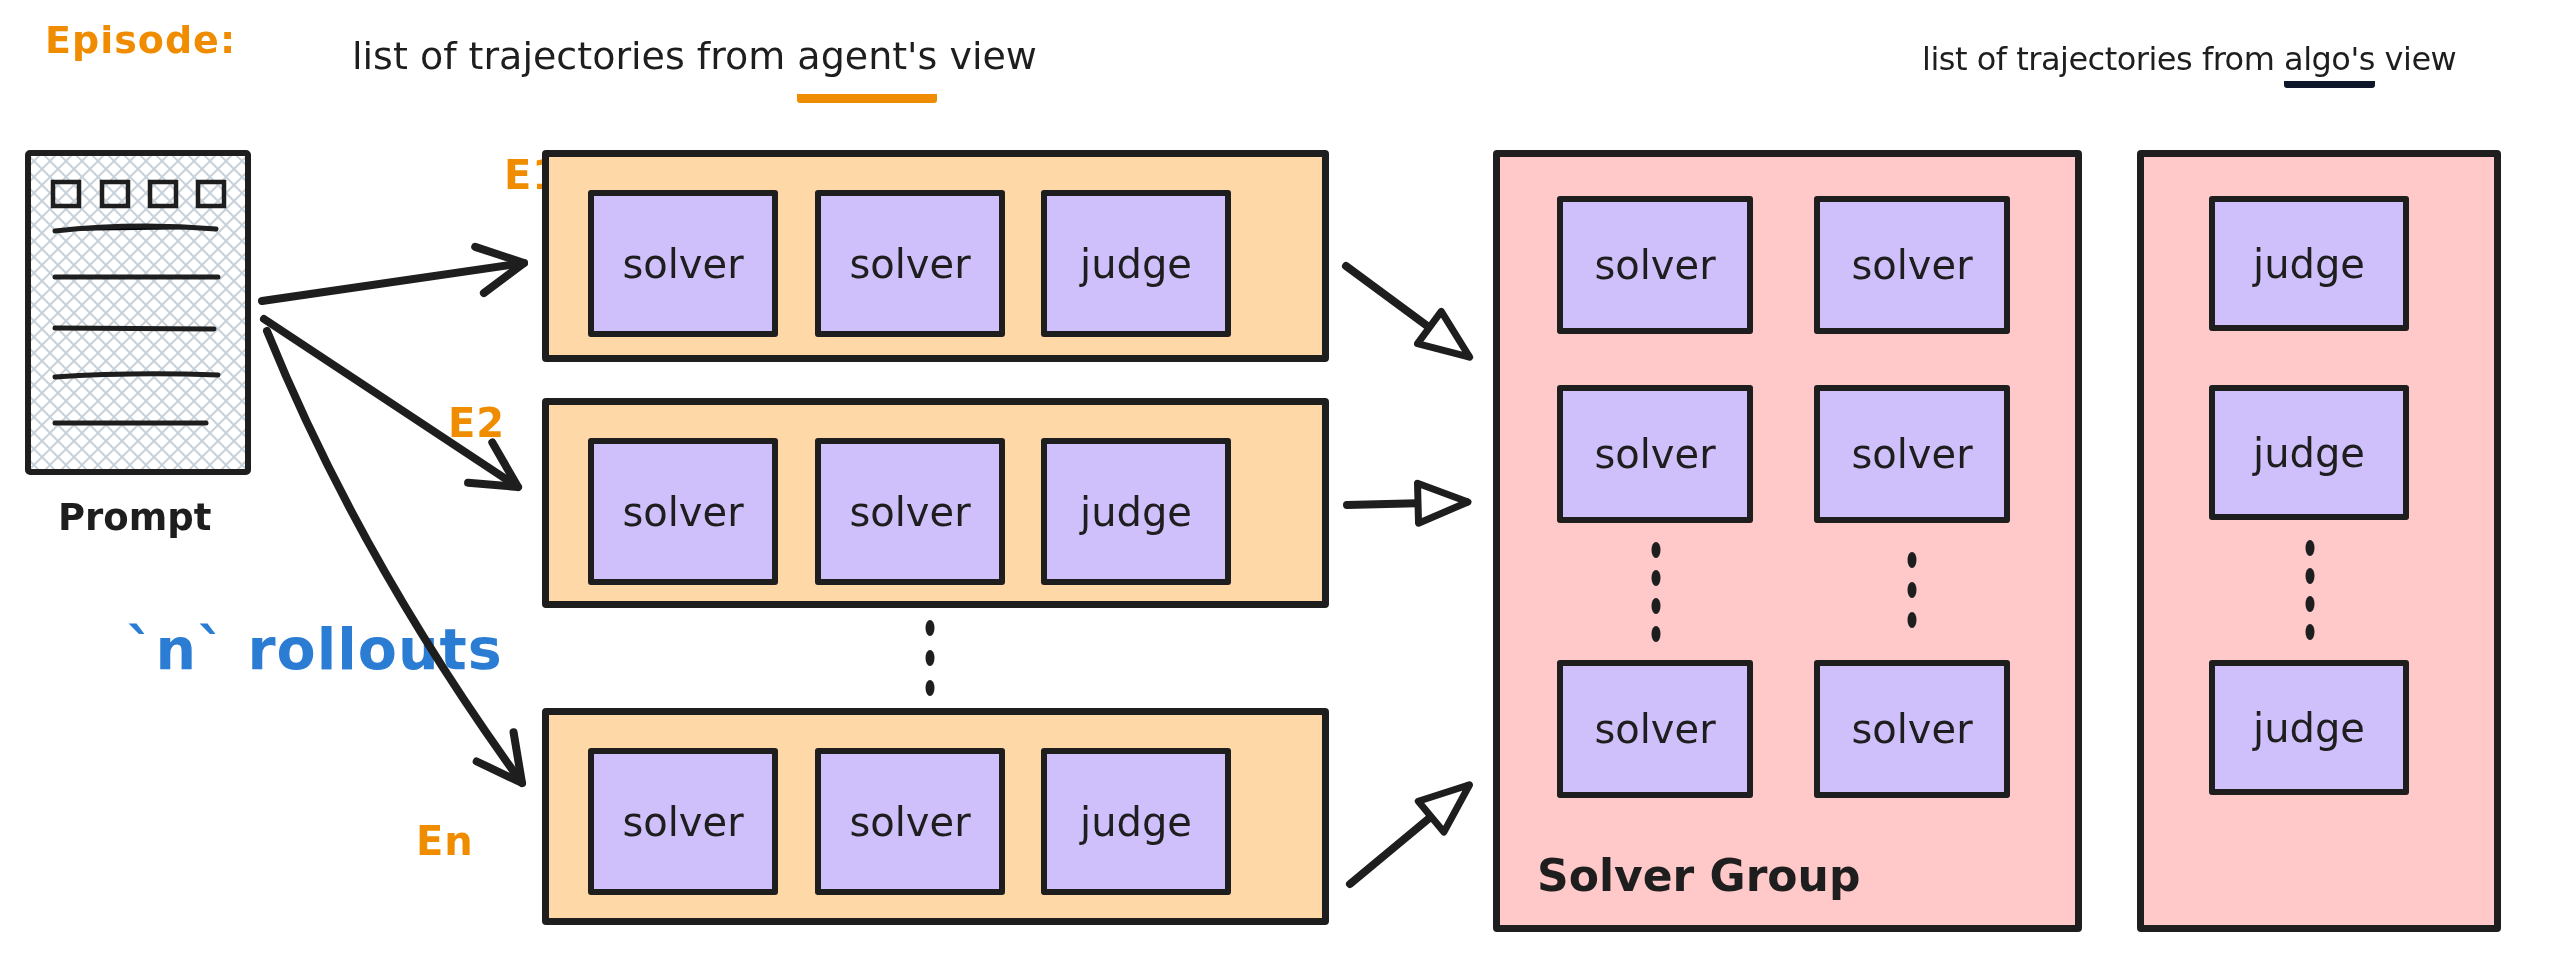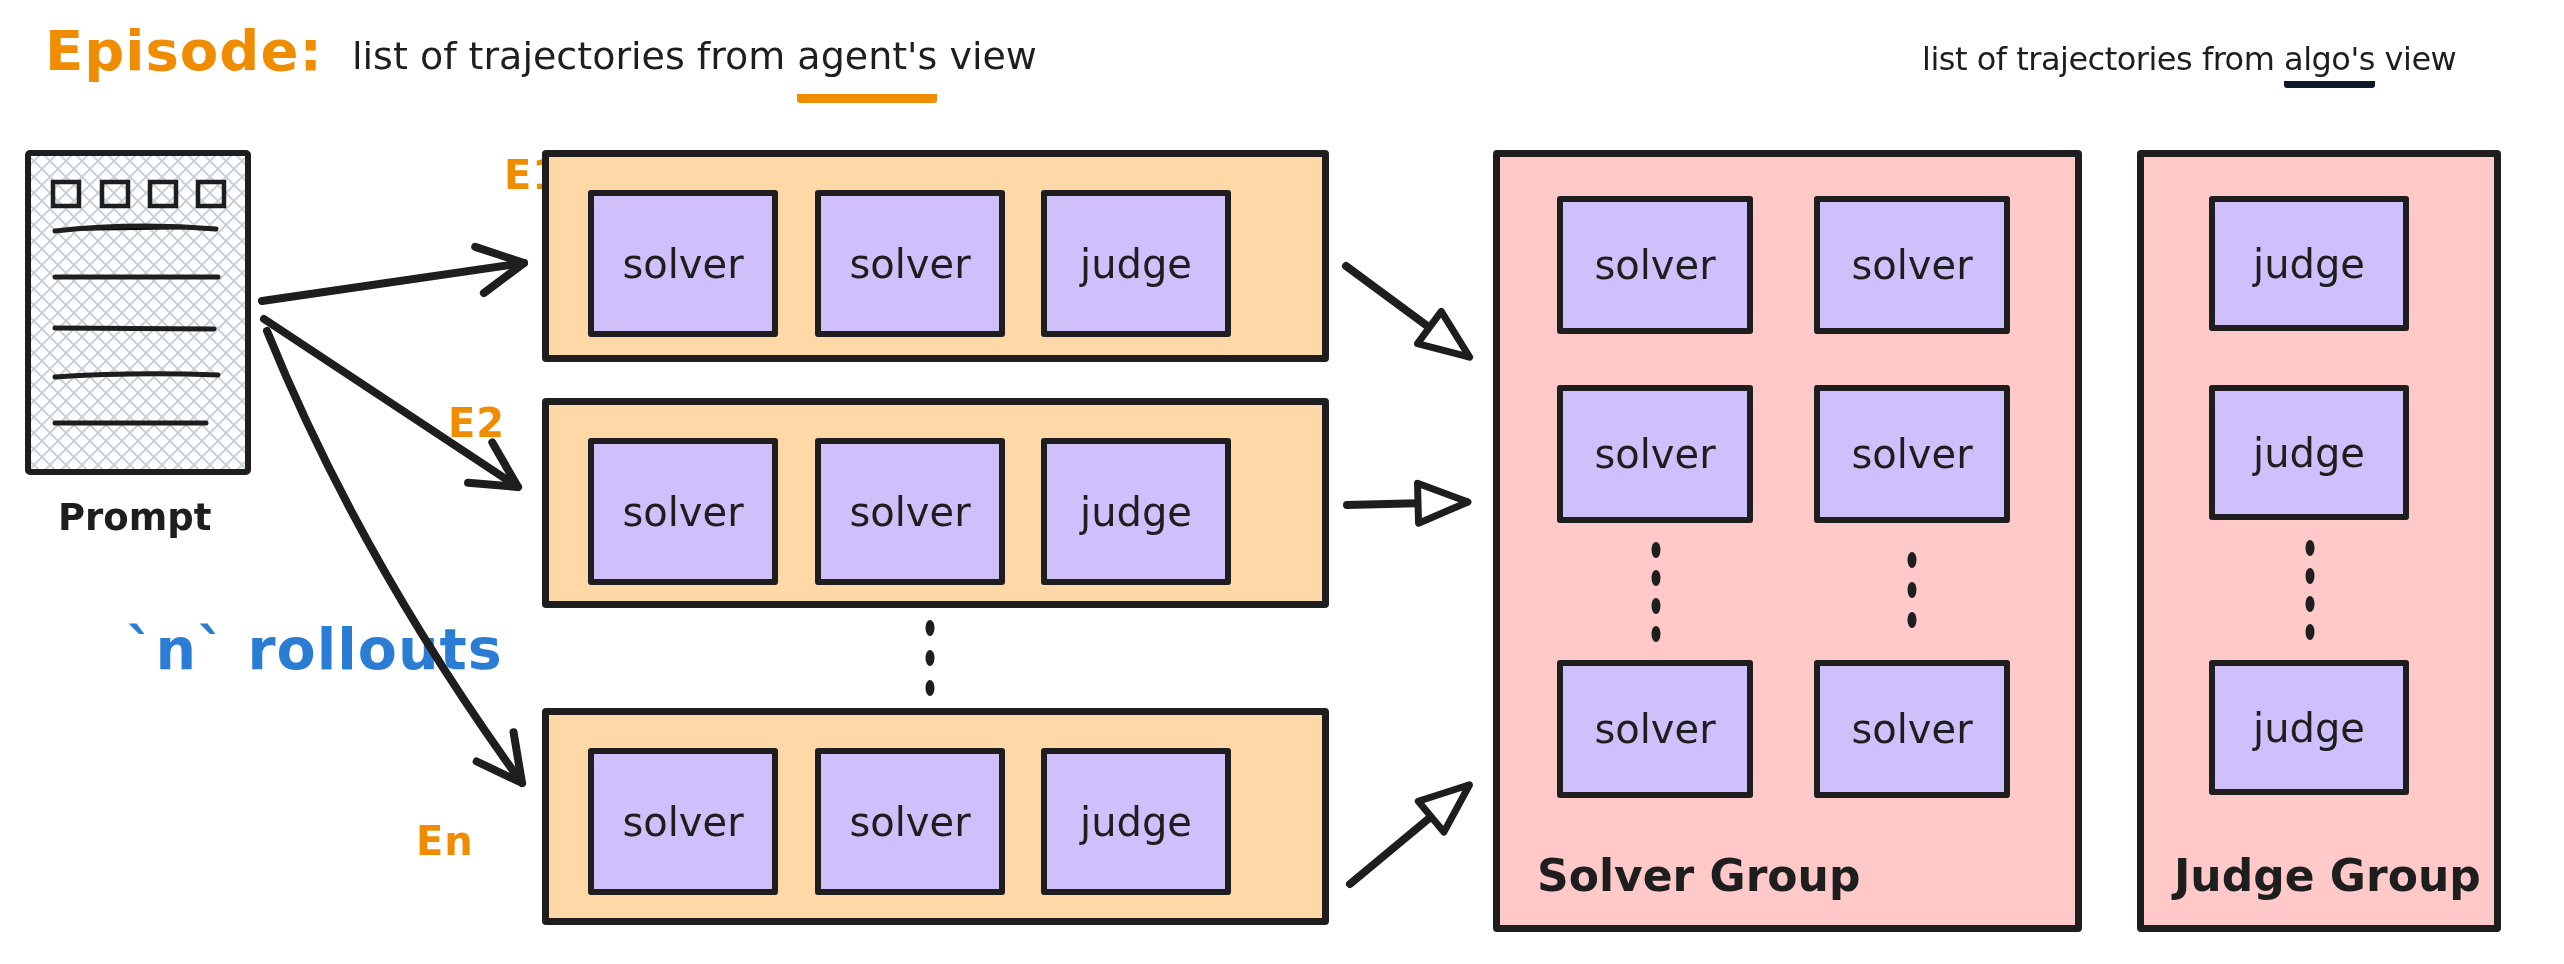--- a/index.html
+++ b/index.html
@@ -4,21 +4,21 @@
 <style>
   html,body{margin:0;padding:0;background:#ffffff;}
   .canvas{
     position:relative;width:2564px;height:964px;background:#ffffff;
     font-family:"DejaVu Sans",sans-serif;color:#1e1e1e;overflow:hidden;
   }
   .abs{position:absolute;}
 
   
   .term{position:absolute;font-weight:700;letter-spacing:1px;}
-  .term-orange{color:#f08c00;font-size:56px;left:45px;top:18px;}
+  .term-orange{color:#f08c00;font-size:38px;left:45px;top:18px;}
   .term-red{color:#e03131;font-size:47px;left:1350px;top:24px;}
   .hdesc{position:absolute;font-weight:500;color:#1e1e1e;white-space:nowrap;}
   .hdesc1{left:352px;top:34px;font-size:38px;}
   .hdesc2{left:1922px;top:40px;font-size:32px;letter-spacing:-0.5px;}
   .u-orange{display:inline-block;border-bottom:9px solid #f08c00;border-radius:3px;padding-bottom:16px;}
   .u-red{display:inline-block;border-bottom:7px solid #0f172a;border-radius:3px;padding-bottom:3px;}
 
   
   .prompt-label{position:absolute;left:58px;top:496px;font-size:37px;font-weight:600;}
   .rollouts{position:absolute;left:126px;top:616px;font-size:57px;font-weight:600;color:#2b7cd3;letter-spacing:1px;}
@@ -123,21 +123,20 @@
     <div class="cell s-cell sc2 sr2">solver</div>
     <div class="cell s-cell sc1 sr3">solver</div>
     <div class="cell s-cell sc2 sr3">solver</div>
     <div class="group-label gl-solver">Solver Group</div>
   </div>
 
   <div class="panel panel-judge">
     <div class="cell j-cell jr1">judge</div>
     <div class="cell j-cell jr2">judge</div>
     <div class="cell j-cell jr3">judge</div>
-    <div class="group-label gl-judge">Judge Group</div>
   </div>
 
   <svg class="overlay" width="2564" height="964" viewBox="0 0 2564 964">
     <defs>
       <marker id="vhead" markerUnits="userSpaceOnUse" markerWidth="120" markerHeight="120" refX="0" refY="0" orient="auto" overflow="visible" viewBox="-60 -60 120 120">
         <path d="M -46 -23 L 0 0 L -44 24" fill="none" stroke="#1e1e1e" stroke-width="8" stroke-linecap="round" stroke-linejoin="round"></path>
       </marker>
       <marker id="trihead" markerUnits="userSpaceOnUse" markerWidth="130" markerHeight="130" refX="0" refY="0" orient="auto" overflow="visible" viewBox="-65 -65 130 130">
         <path d="M -48 -20 L 2 0 L -48 20 Z" fill="#ffffff" stroke="#1e1e1e" stroke-width="7" stroke-linejoin="round"></path>
       </marker>

